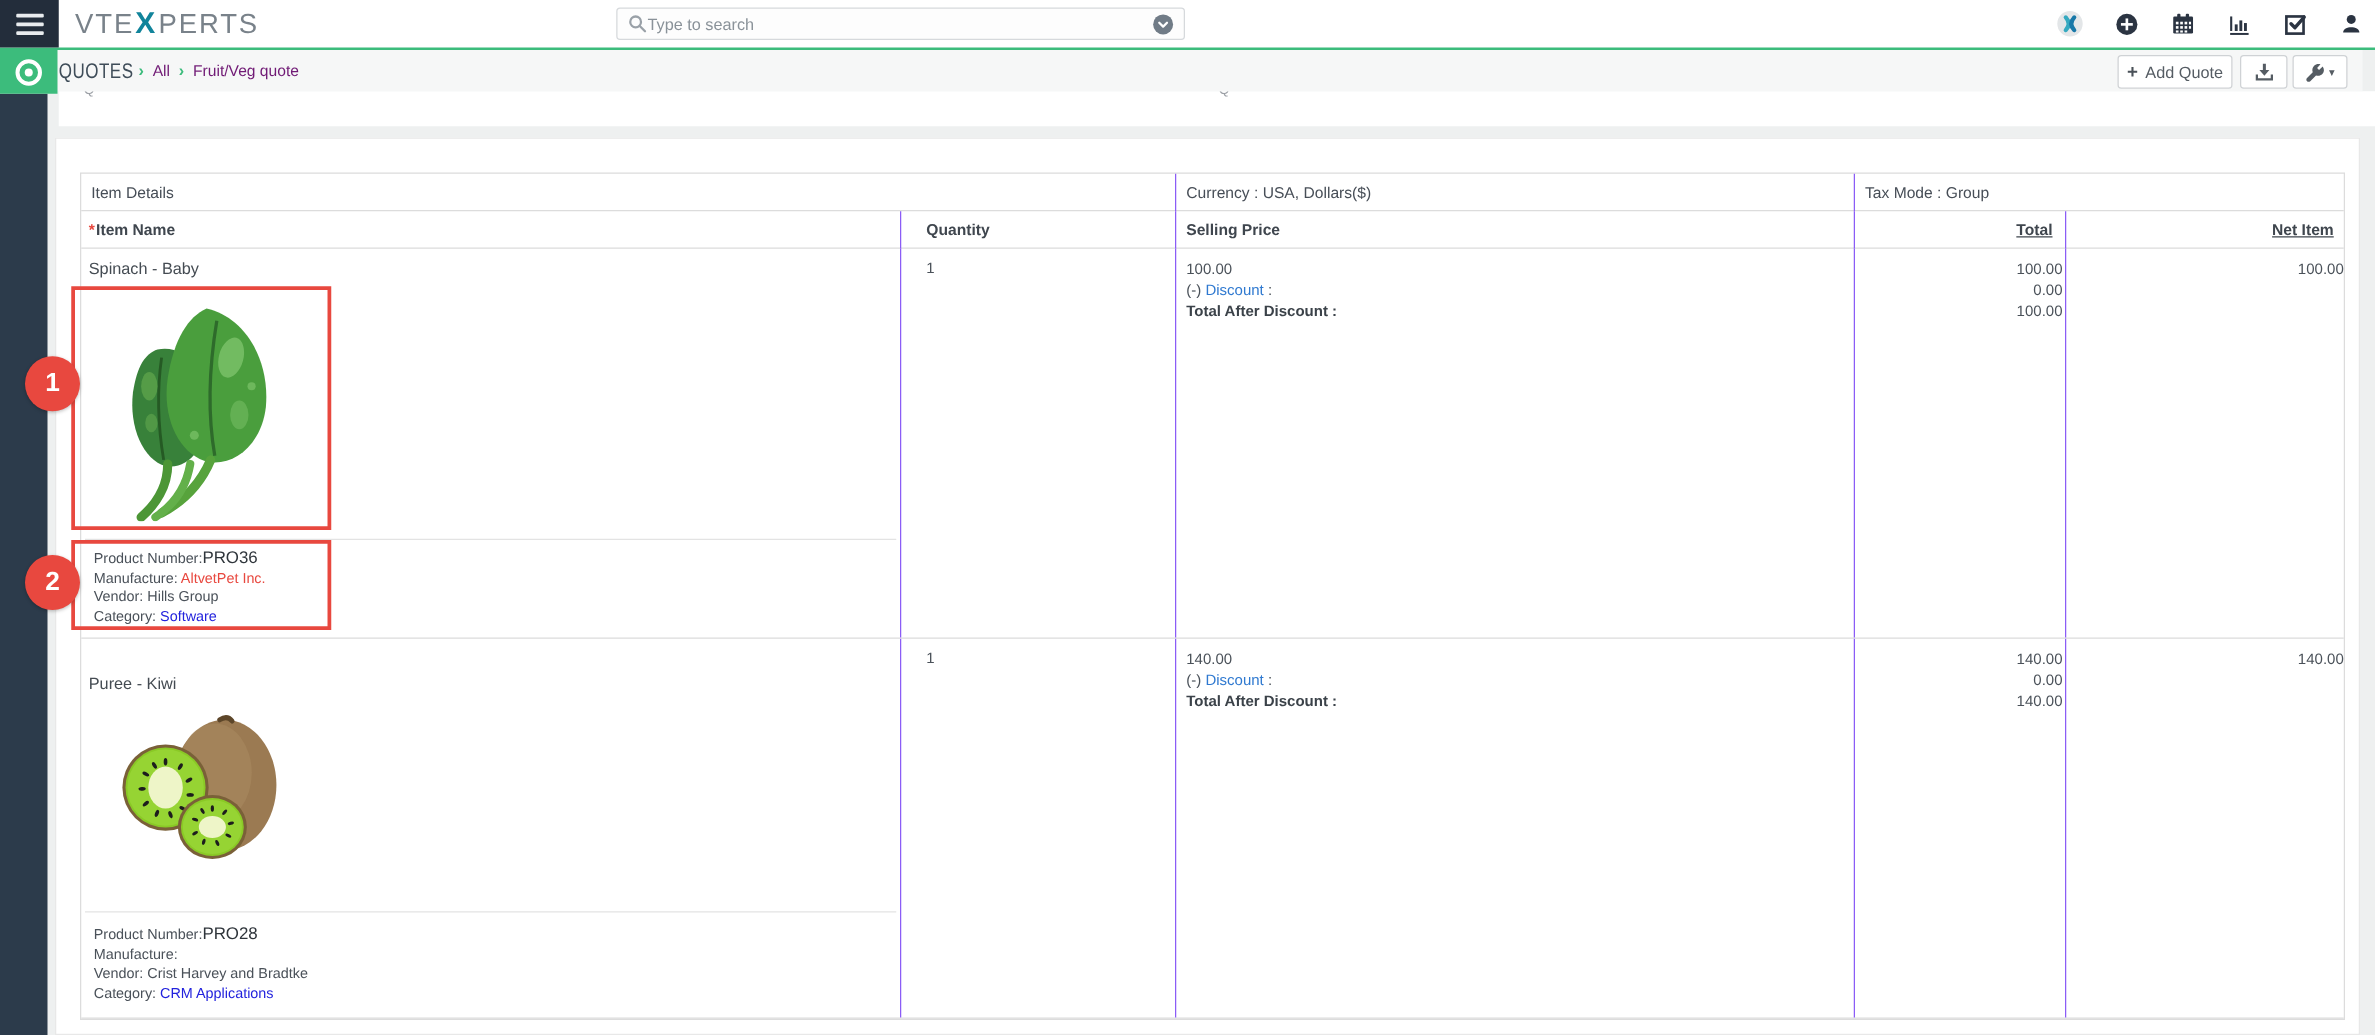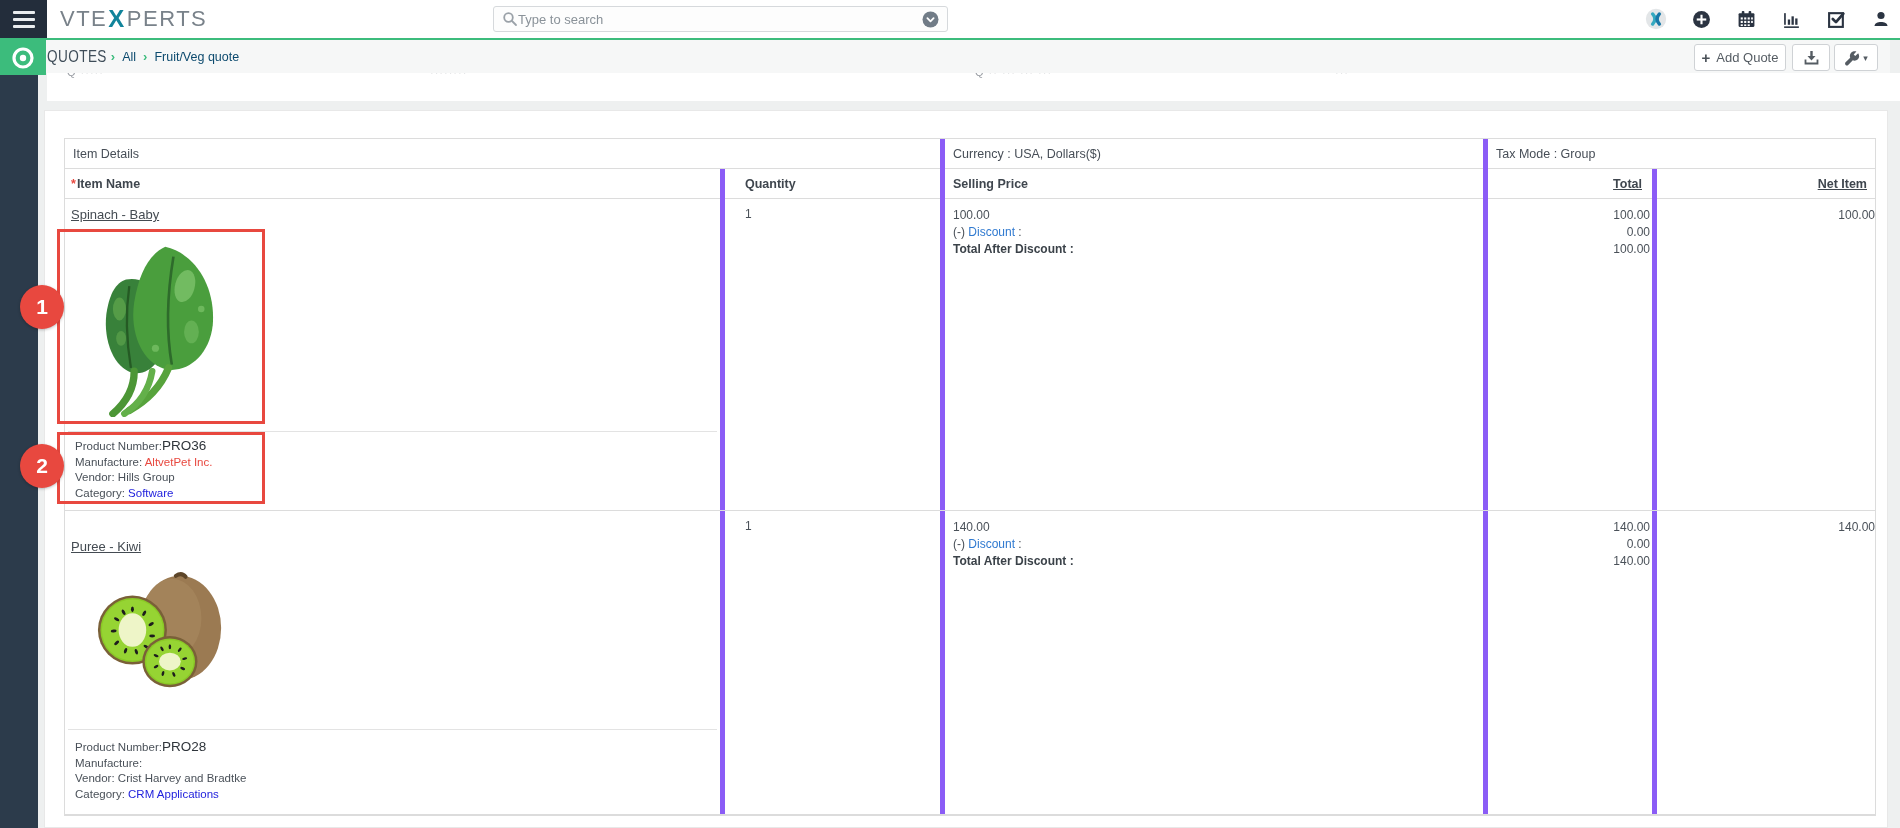--- a/index.html
+++ b/index.html
@@ -21,21 +21,21 @@
   
   .side-green { position:absolute; left:0; top:40px; width:46px; height:35px; background:#3cbc7c; display:flex; align-items:center; justify-content:center; z-index:20; cursor:pointer; }
   .side-navy { position:absolute; left:0; top:75px; width:38px; height:753px; background:#2c3b4b; z-index:10; }
 
   
   .breadbar { position:absolute; left:37px; top:40px; width:1853px; height:33px; background:#f6f7f7; z-index:5; }
   .bc { position:absolute; left:10px; top:0; height:33px; display:flex; align-items:center; gap:7px; }
   .bc-module { font-size:17px; color:#3f4d59; letter-spacing:.5px; transform:scaleX(.8); transform-origin:left center; cursor:pointer; }
   .bc-sep { color:#3cbc7c; font-size:13px; font-weight:bold; margin-left:-18px; }
   .bc-sep2 { color:#3cbc7c; font-size:13px; font-weight:bold; }
-  .bc-item { font-size:12.5px; color:#0c4a6e; cursor:pointer; }
+  .bc-item { font-size:12.5px; color:#701a75; cursor:pointer; }
   .btn { position:absolute; top:4px; height:27px; background:#fff; border:1px solid #cfd2d5; border-radius:3px; color:#555c63; font-size:13px; display:flex; align-items:center; justify-content:center; gap:6px; cursor:pointer; }
   .btn-add { right:104px; width:92px; }
   .btn-add .plus { font-size:15px; font-weight:bold; color:#4a5158; }
   .btn-dl { right:60px; width:38px; }
   .btn-wrench { right:12px; width:44px; gap:3px; }
   .caret { font-size:9px; color:#555c63; }
 
   
   .clip-panel { position:absolute; left:47px; top:73px; width:1853px; height:28px; background:#ffffff; z-index:1; }
   .frag { position:absolute; top:0; height:7px; overflow:hidden; color:#9b9fa5; font-size:11px; }
@@ -43,29 +43,29 @@
   .main-panel { position:absolute; left:44px; top:110px; width:1844px; height:718px; background:#ffffff; border:1px solid #e8e8e8; z-index:2; }
 
   .tbl { position:absolute; left:19px; top:27px; width:1812px; border:1px solid #dcdcdc; background:#fff; font-size:12px; color:#4a5159; }
   .tr { display:grid; border-bottom:1px solid #dcdcdc; }
   .tr:last-child { border-bottom:1px solid #dcdcdc; }
   .hrow1 { grid-template-columns:875px 543px 394px; height:30px; }
   .hrow2 { grid-template-columns:655px 220px 543px 169px 225px; height:30px; }
   .prow { grid-template-columns:655px 220px 543px 169px 225px; }
   .prow1 { height:312px; }
   .prow2 { height:304px; }
-  .c { border-left:5px solid #8b5cf6; padding:8px; position:relative; }
+  .c { border-left:1px solid #8b5cf6; padding:8px; position:relative; }
   .c:first-child { border-left:none; }
   .hcell { display:flex; align-items:center; font-size:12.5px; color:#474e57; }
   .col-head { font-weight:bold; color:#3f464e; }
   .right { justify-content:flex-end; text-align:right; padding-right:10px;text-decoration:underline; }
   .req { color:#e8483f; margin-right:1px; }
   .qty-cell { padding-left:20px; }
   .item-cell { padding:8px 8px 8px 6px; }
-  .item-name { font-size:13px; color:#444b52; cursor:pointer;text-decoration:underline; }
+  .item-name { font-size:13px; color:#444b52; cursor:pointer; }
   .row2-name { margin-top:20px; }
 
   .sep-line { position:absolute; left:3px; right:3px; height:1px; background:#e3e3e3; }
   .pdetails { position:absolute; left:10px; font-size:11.5px; line-height:15.5px; color:#4a5159; white-space:nowrap; }
   .pnum { font-size:13.5px; color:#2f353b; }
   .link-red { color:#e8483f; cursor:pointer;margin-top:32px; }
   .link-blue { color:#2222dd; cursor:pointer; }
 
   .price-lines { line-height:17px; }
   .disc-link { color:#2f79d0; cursor:pointer; }

